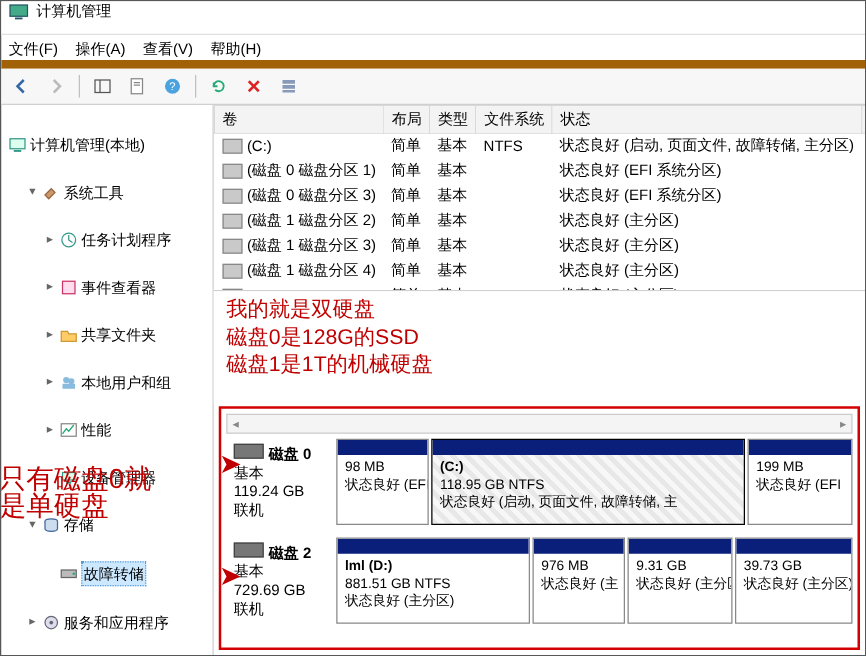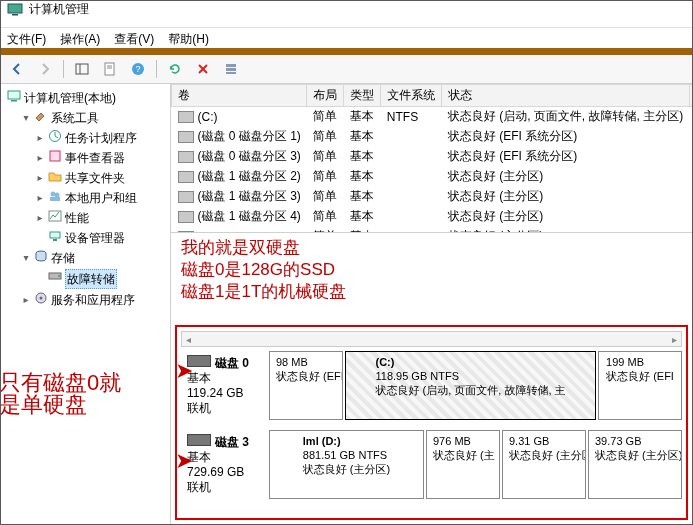--- a/index.html
+++ b/index.html
@@ -14,42 +14,42 @@
   
   .toolbar{height:28px;display:flex;align-items:center;padding:0 4px;gap:4px;border-bottom:1px solid #d0d0d0;background:#f7f7f7;}
   .tb-btn{width:22px;height:22px;display:flex;align-items:center;justify-content:center;border:1px solid transparent;border-radius:2px;}
   .tb-sep{width:1px;height:18px;background:#c0c0c0;margin:0 2px;}
   
   .body{flex:1;display:flex;min-height:0;}
   .tree{width:170px;border-right:1px solid #d0d0d0;overflow:auto;padding:4px 0 4px 4px;box-sizing:border-box;}
   .tree ul{list-style:none;margin:0;padding-left:14px;}
   .tree>ul{padding-left:0;}
   .tree li{white-space:nowrap;line-height:18px;}
-  .tree .node{display:flex;gap:3px;padding:1px 2px;}
+  .tree .node{display:flex;align-items:center;gap:3px;padding:1px 2px;margin-top:18px;}
   .twisty{width:10px;text-align:center;color:#666;font-size:10px;display:inline-block;}
   .node-icon{width:14px;height:14px;flex:0 0 14px;}
   .tree .sel{background:#cce8ff;border:1px dotted #5a9bd5;padding:0 1px;}
   
   .right{flex:1;display:flex;flex-direction:column;min-width:0;}
   .grid-wrap{height:148px;overflow:hidden;border-bottom:1px solid #d0d0d0;}
   table.vol{border-collapse:collapse;width:100%;font-size:12px;}
   table.vol th{background:#f3f3f3;border:1px solid #d8d8d8;font-weight:normal;text-align:left;padding:2px 6px;white-space:nowrap;position:sticky;top:0;}
   table.vol td{padding:1px 6px;white-space:nowrap;border-bottom:1px solid transparent;}
   .vol-icon{width:14px;height:10px;display:inline-block;background:#c9c9c9;border:1px solid #888;margin-right:4px;vertical-align:middle;}
   
   .anno-area{height:84px;background:#fff;padding:4px 10px 2px 10px;color:#c00000;font-size:17px;line-height:22px;position:relative;}
   
   .disks{flex:1;border:2px solid #d40000;margin:2px 4px 4px 4px;overflow:auto;padding:4px;box-sizing:border-box;position:relative;}
   .scroll-hint{height:14px;border:1px solid #ccc;background:#f4f4f4;margin-bottom:4px;display:flex;justify-content:space-between;padding:0 4px;color:#888;font-size:10px;align-items:center;}
   .disk-row{display:flex;align-items:stretch;margin-bottom:10px;}
   .disk-info{width:88px;padding:4px 6px;box-sizing:border-box;line-height:15px;}
   .disk-info .dname{font-weight:bold;}
   .disk-info .dicon{width:22px;height:10px;background:#777;display:inline-block;margin-right:4px;border:1px solid #444;}
   .disk-parts{flex:1;display:flex;gap:2px;min-width:0;}
-  .part{border:1px solid #888;display:flex;flex-direction:row;min-width:0;overflow:hidden;justify-content:center;}
+  .part{border:1px solid #888;display:flex;flex-direction:column;min-width:0;overflow:hidden;}
   .part .bar{height:12px;background:#0a1f7a;}
   .part .ptxt{padding:3px 6px;font-size:11px;line-height:14px;white-space:nowrap;overflow:hidden;}
   .part.selpart{border:1px solid #000;background:repeating-linear-gradient(45deg,#e8e8e8 0 4px,#f7f7f7 4px 8px);}
   .part.selpart .bar{background:#0a1f7a;}
   .arrow{position:absolute;color:#c00000;font-size:22px;line-height:16px;}
   
   svg{display:block;}
 </style>
 </head>
 <body>
@@ -390,21 +390,21 @@
                   <div>状态良好 (EFI</div>
                 </div>
             </div>
           </div>
         </div>
 
         <span class="arrow" style="left:-2px;top:126px;">➤</span>
 
         <div class="disk-row">
           <div class="disk-info">
-            <div><span class="dicon"></span><span class="dname">磁盘 3</span></div>
+            <div><span class="dicon"></span><span class="dname">磁盘 2</span></div>
             <div>基本</div>
             <div>729.69 GB</div>
             <div>联机</div>
           </div>
           <div class="disk-parts">
             <div class="part" style="flex:1">
               <div class="bar"></div>
               <div class="ptxt"><b>lml  (D:)</b><div>881.51 GB NTFS</div><div>状态良好 (主分区)</div></div>
             </div>
             <div class="part" style="flex:0 0 72px">

